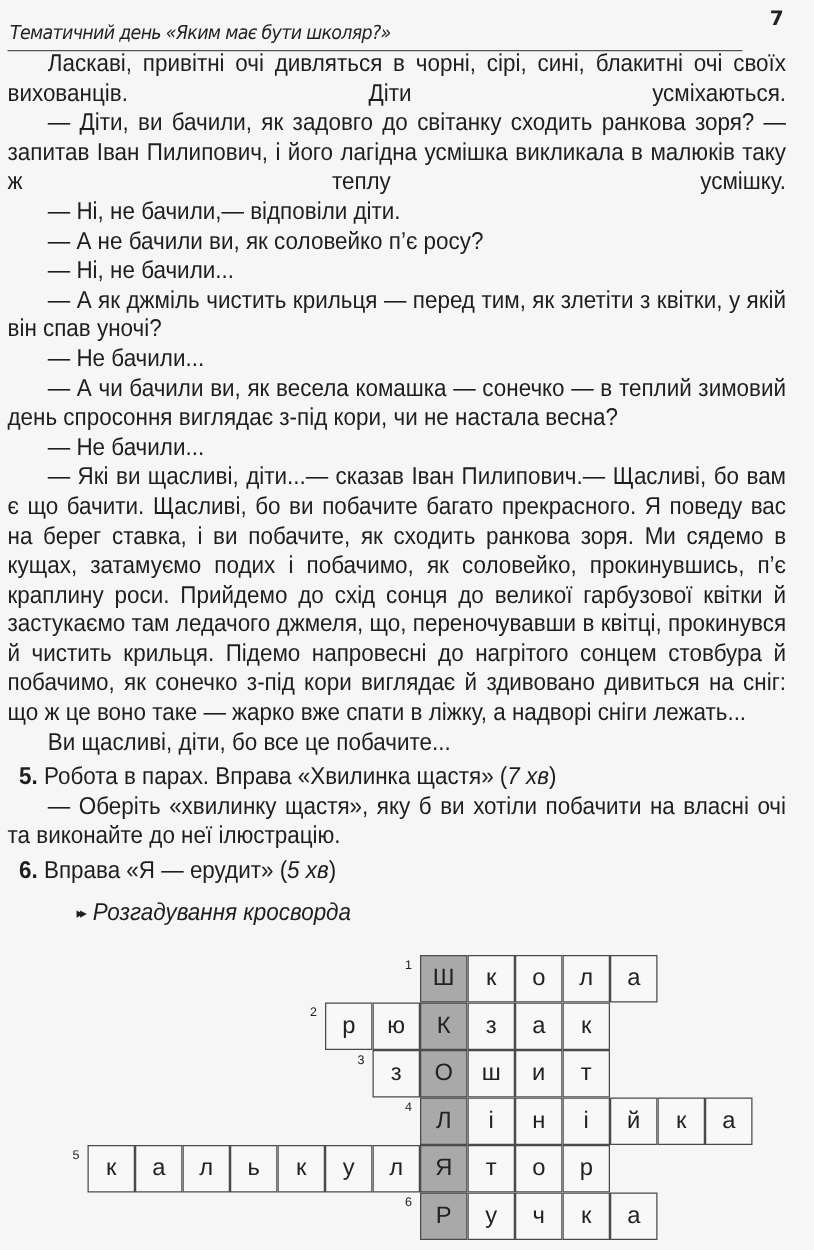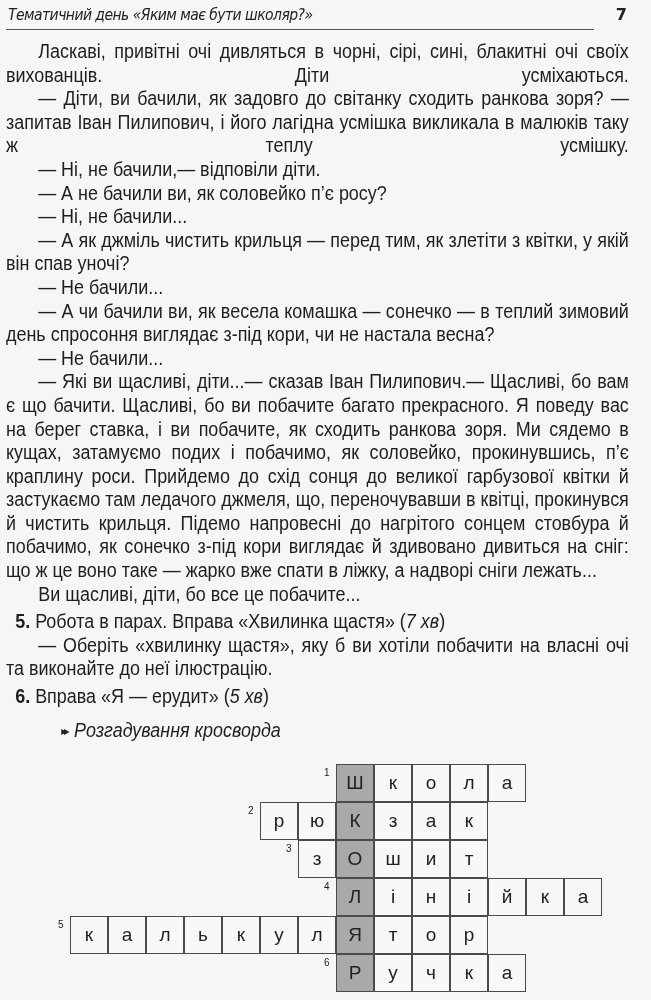--- a/index.html
+++ b/index.html
@@ -1,21 +1,21 @@
 <!DOCTYPE html>
 <html><head>
 <meta charset="utf-8">
 <style>
   html, body { margin: 0; padding: 0; }
   body {
     width: 651px; height: 1000px; background: #f6f6f6; position: relative; overflow: hidden;
     font-family: "Liberation Sans", sans-serif; color: #1e1e1e;
   }
   .header {
-    position: absolute; left: 6px; top: 3px; width: 588px; height: 26px;
+    position: absolute; left: 6px; top: 14px; width: 588px; height: 26px;
     border-bottom: 1.5px solid #555;
   }
   .header-title {
     position: absolute; left: 2px; top: 3px; font-style: italic; font-size: 15.5px;
     font-family: "DejaVu Sans", sans-serif; letter-spacing: -0.6px; color: #222;
     transform: scaleX(0.9); transform-origin: left;
   }
   .page-number {
     position: absolute; right: 24px; top: 5px; font-weight: bold; font-size: 16px;
     font-family: "DejaVu Sans", sans-serif; color: #222;

